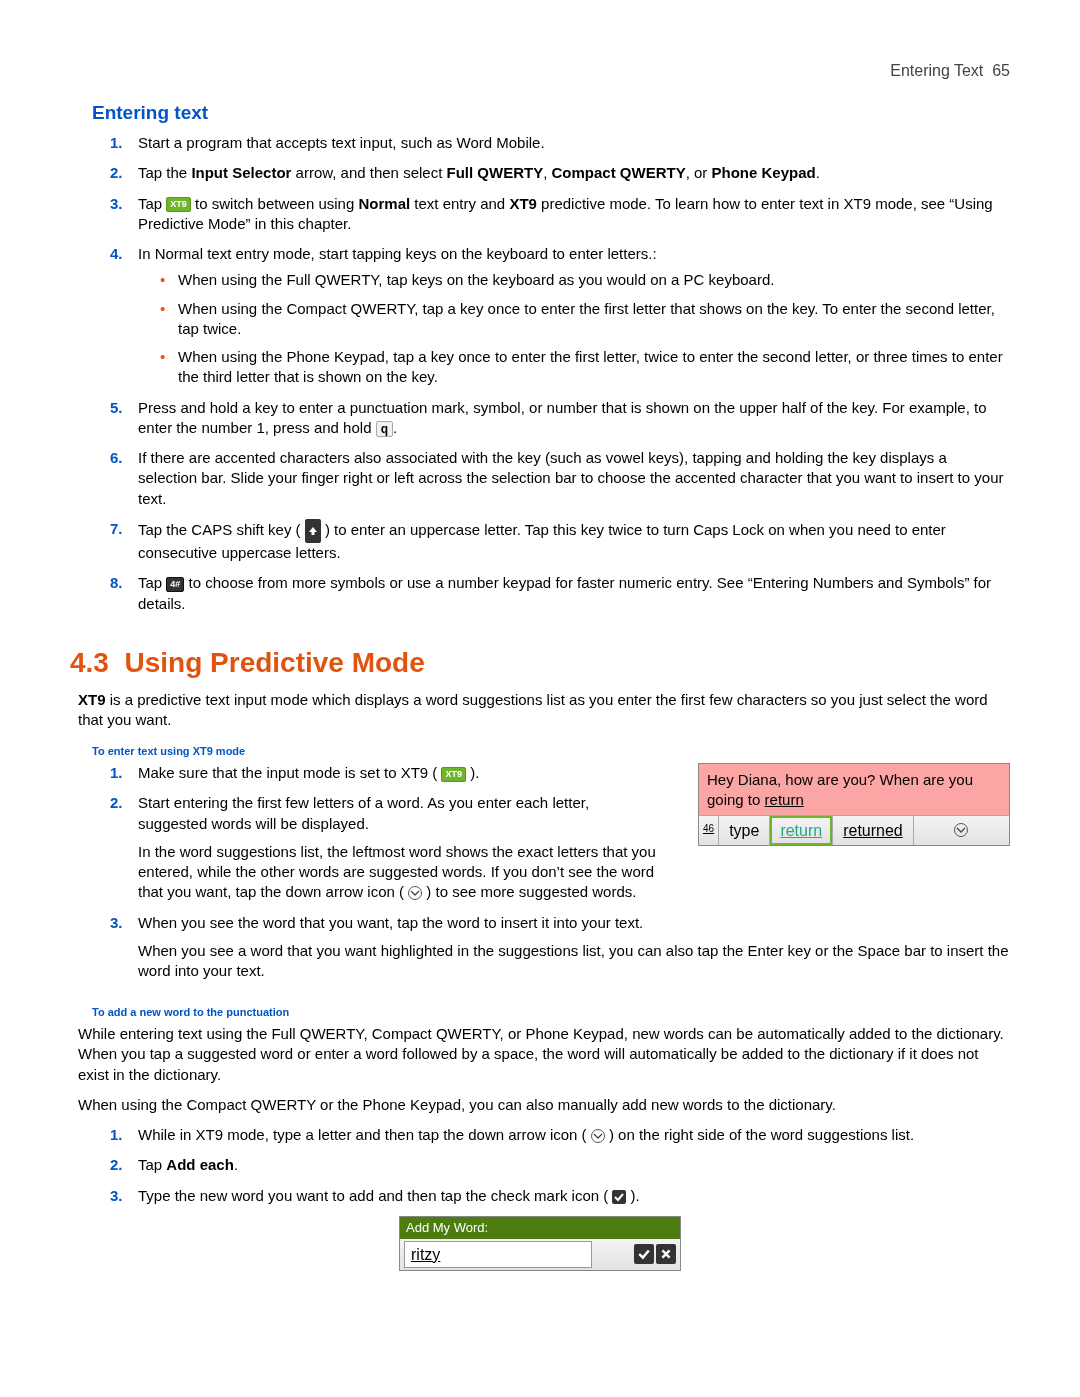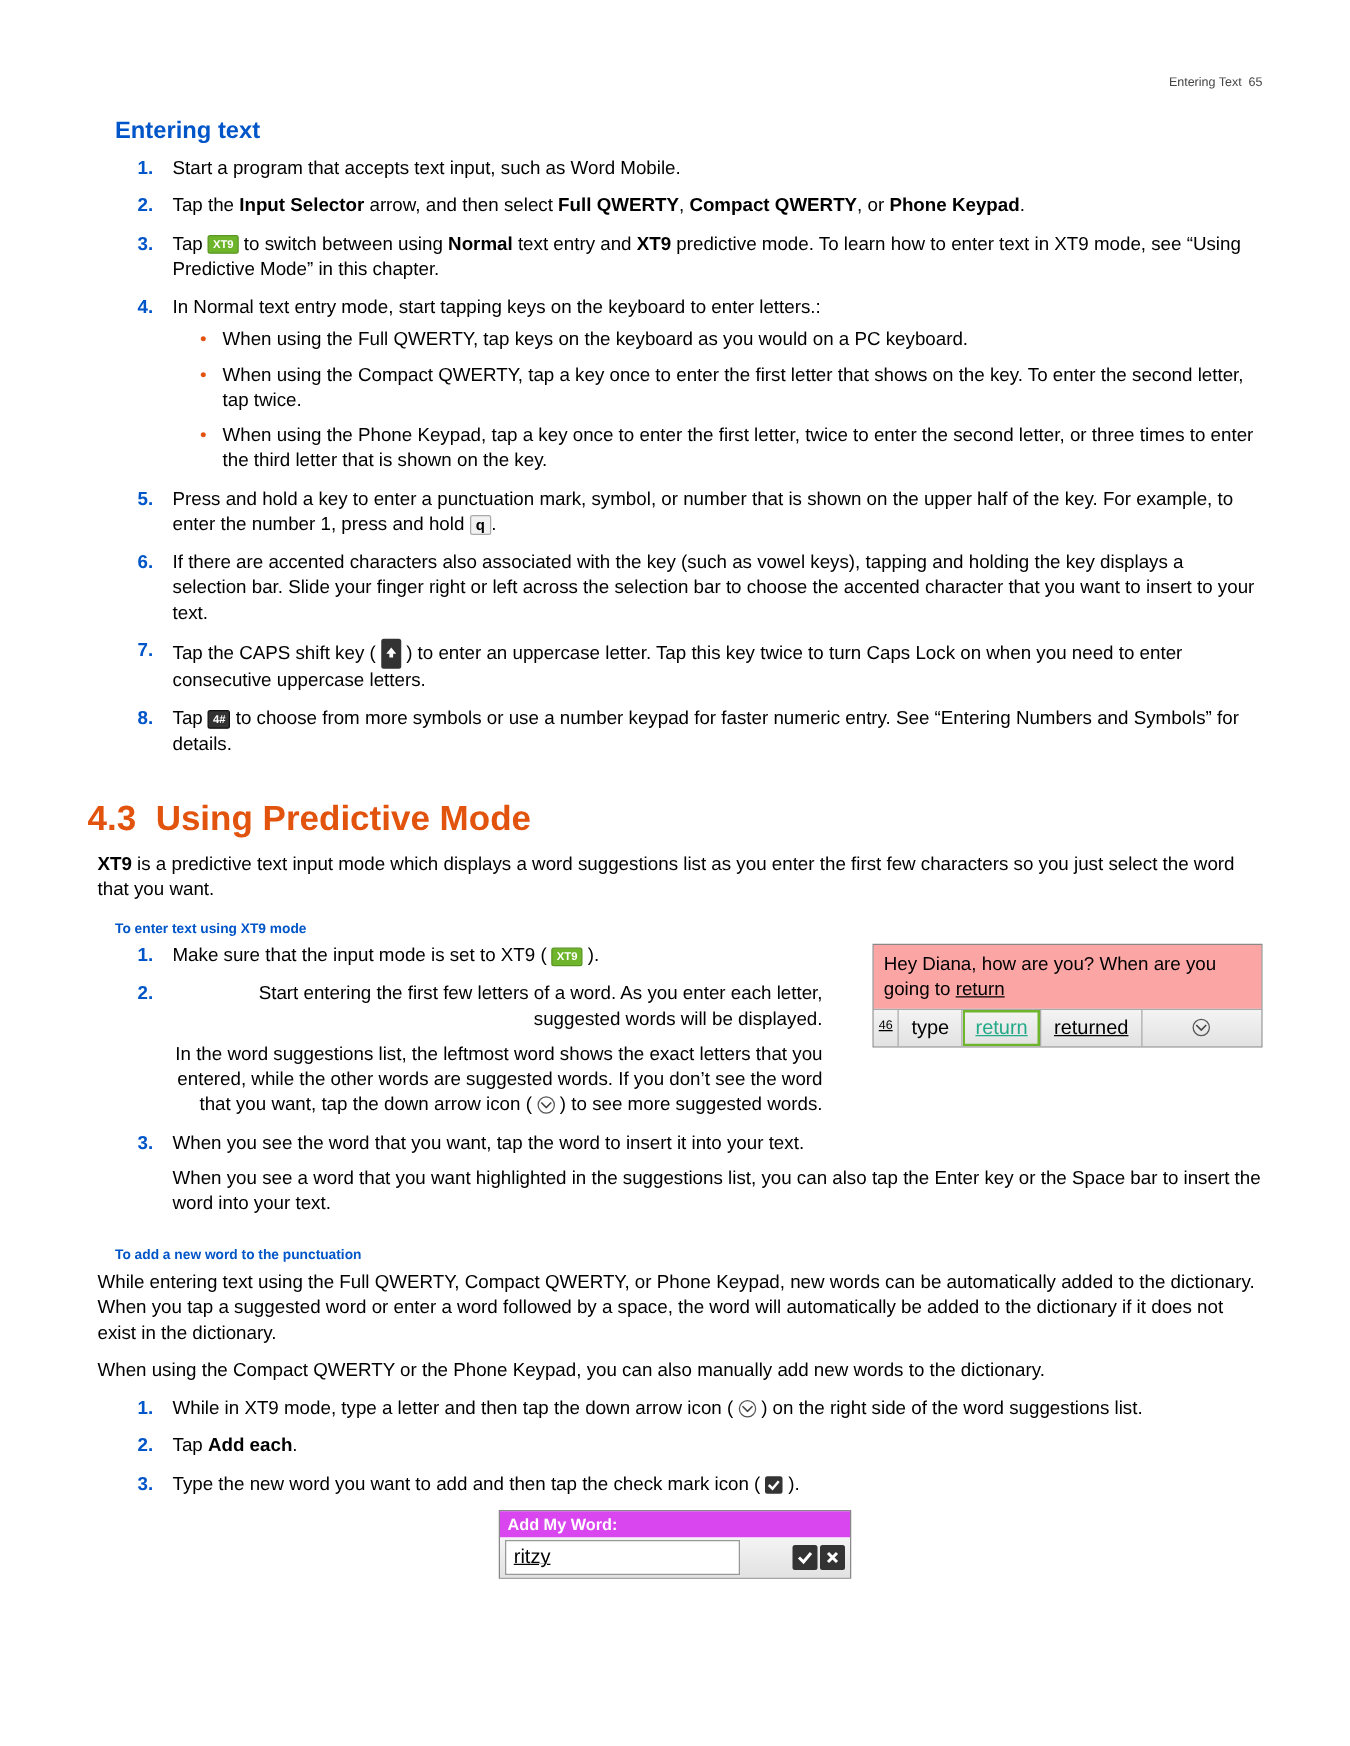--- a/index.html
+++ b/index.html
@@ -8,21 +8,21 @@
     line-height: 1.35;
     color: #000;
     background: #fff;
     margin: 0;
     padding: 60px 70px 80px 70px;
     width: 1080px;
     box-sizing: border-box;
   }
   .header-line {
     text-align: right;
-    font-size: 10px;
+    font-size: 16px;
     color: #444;
     margin-bottom: 18px;
   }
   .sec-title {
     color: #0055c8;
     font-weight: bold;
     font-size: 19px;
     margin-bottom: 8px;
     margin-left: 22px;
   }
@@ -187,25 +187,24 @@
   }
 
   
   .addword-fig {
     width: 280px;
     margin: 8px auto 0 auto;
     border: 1px solid #888;
     font-size: 14px;
   }
   .addword-title {
-    background: #d946ef;
+    background: #4d7c0f;
     color: #fff;
     padding: 2px 6px;
     font-size: 13px;
-    font-weight: bold;
   }
   .addword-row {
     display: flex;
     align-items: center;
     background: linear-gradient(#f4f4f4, #e2e2e2);
     padding: 2px 4px;
   }
   .addword-input {
     flex: 1;
     background: #fff;
@@ -309,21 +308,21 @@
   </div>
 
   <ol class="steps">
     <li><span class="num">1.</span>
       <span>
         <span>Make sure that the input mode is set to XT9 ( </span><span class="inline-icon icon-xt9">XT9</span><span> ).</span>
       </span>
     </li>
     <li>
         <span class="num">2.</span>
-      <div style="max-width:520px;text-align:right;">
+      <div style="max-width:520px;">
         <span>Start entering the first few letters of a word. As you enter each letter, suggested words will be displayed.</span>
         <div style="margin-top:8px;">
           <span>In the word suggestions list, the leftmost word shows the exact letters that you entered, while the other words are suggested words. If you don’t see the word that you want, tap the down arrow icon ( </span><span class="icon-circle"><svg width="10" height="6" viewBox="0 0 10 6">
                 <path d="M1 1 L5 5 L9 1" stroke="#444" fill="none" stroke-width="1.3"></path>
               </svg></span><span> ) to see more suggested words.</span>
         </div>
       </div>
     </li>
     <li><span class="num">3.</span>
       <span>When you see the word that you want, tap the word to insert it into your text.</span>

